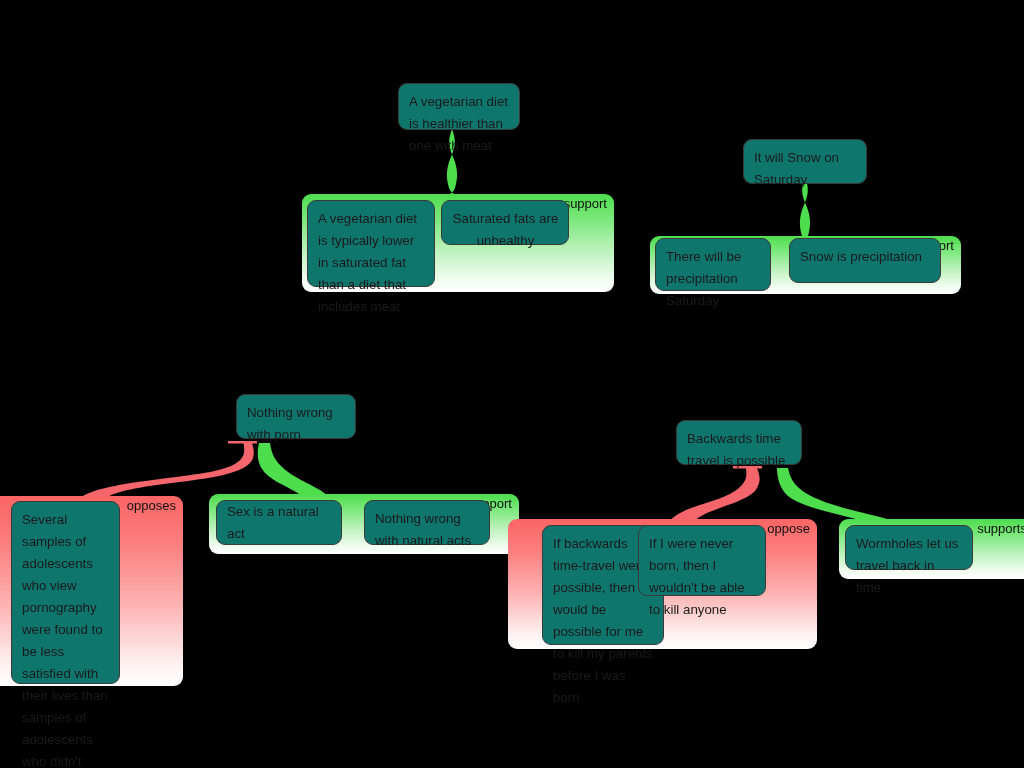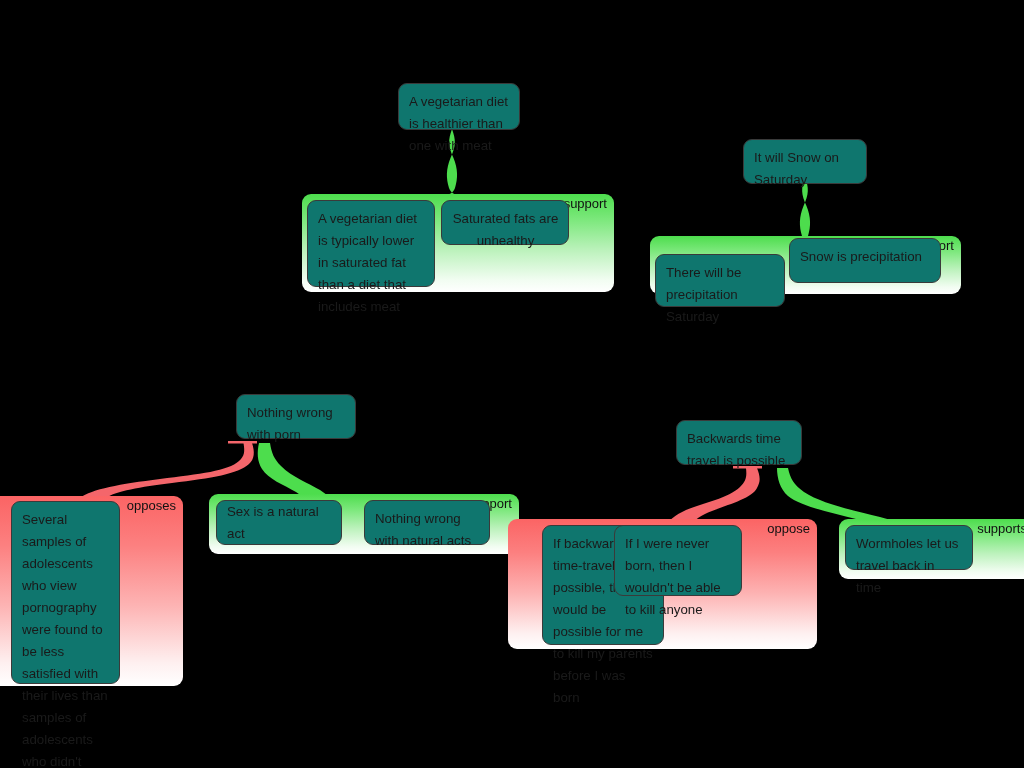--- a/index.html
+++ b/index.html
@@ -155,21 +155,21 @@
   <div class="box" style="left:307px; top:200px; width:128px; height:87px;">A vegetarian diet is typically lower in saturated fat than a diet that includes meat</div>
 
   <div class="box" style="left:441px; top:200px; width:128px; height:45px;text-align:center;">Saturated fats are unhealthy</div>
 
   <div class="group support" style="left:650px; top:236px; width:311px; height:58px;">
     <span class="group-label">support</span>
   </div>
 
   <div class="box claim" style="left:743px; top:131px; width:124px; height:45px;margin-top:8px;">It will Snow on Saturday</div>
 
-  <div class="box" style="left:655px; top:238px; width:130px; height:53px;margin-top:16px;">There will be precipitation Saturday</div>
+  <div class="box" style="left:655px; top:238px; width:116px; height:53px;">There will be precipitation Saturday</div>
 
   <div class="box" style="left:789px; top:238px; width:152px; height:45px;">Snow is precipitation</div>
 
   <div class="group oppose" style="left:-18px; top:496px; width:201px; height:190px;">
     <span class="group-label">opposes</span>
   </div>
 
   <div class="group support" style="left:209px; top:494px; width:310px; height:60px;">
     <span class="group-label">support</span>
   </div>
@@ -187,17 +187,17 @@
   </div>
 
   <div class="group oppose" style="left:508px; top:519px; width:309px; height:130px;">
     <span class="group-label">oppose</span>
   </div>
 
   <div class="box claim" style="left:676px; top:420px; width:126px; height:45px;">Backwards time travel is possible</div>
 
   <div class="box" style="left:542px; top:525px; width:122px; height:120px;">If backwards time-travel were possible, then it would be possible for me to kill my parents before I was born</div>
 
-  <div class="box" style="left:614px; top:525px; width:128px; height:71px;">If I were never born, then I wouldn't be able to kill anyone</div>
+  <div class="box" style="left:638px; top:525px; width:128px; height:71px;">If I were never born, then I wouldn't be able to kill anyone</div>
 
   <div class="box" style="left:845px; top:525px; width:128px; height:45px;">Wormholes let us travel back in time</div>
 
 </div>
 
 </body></html>

